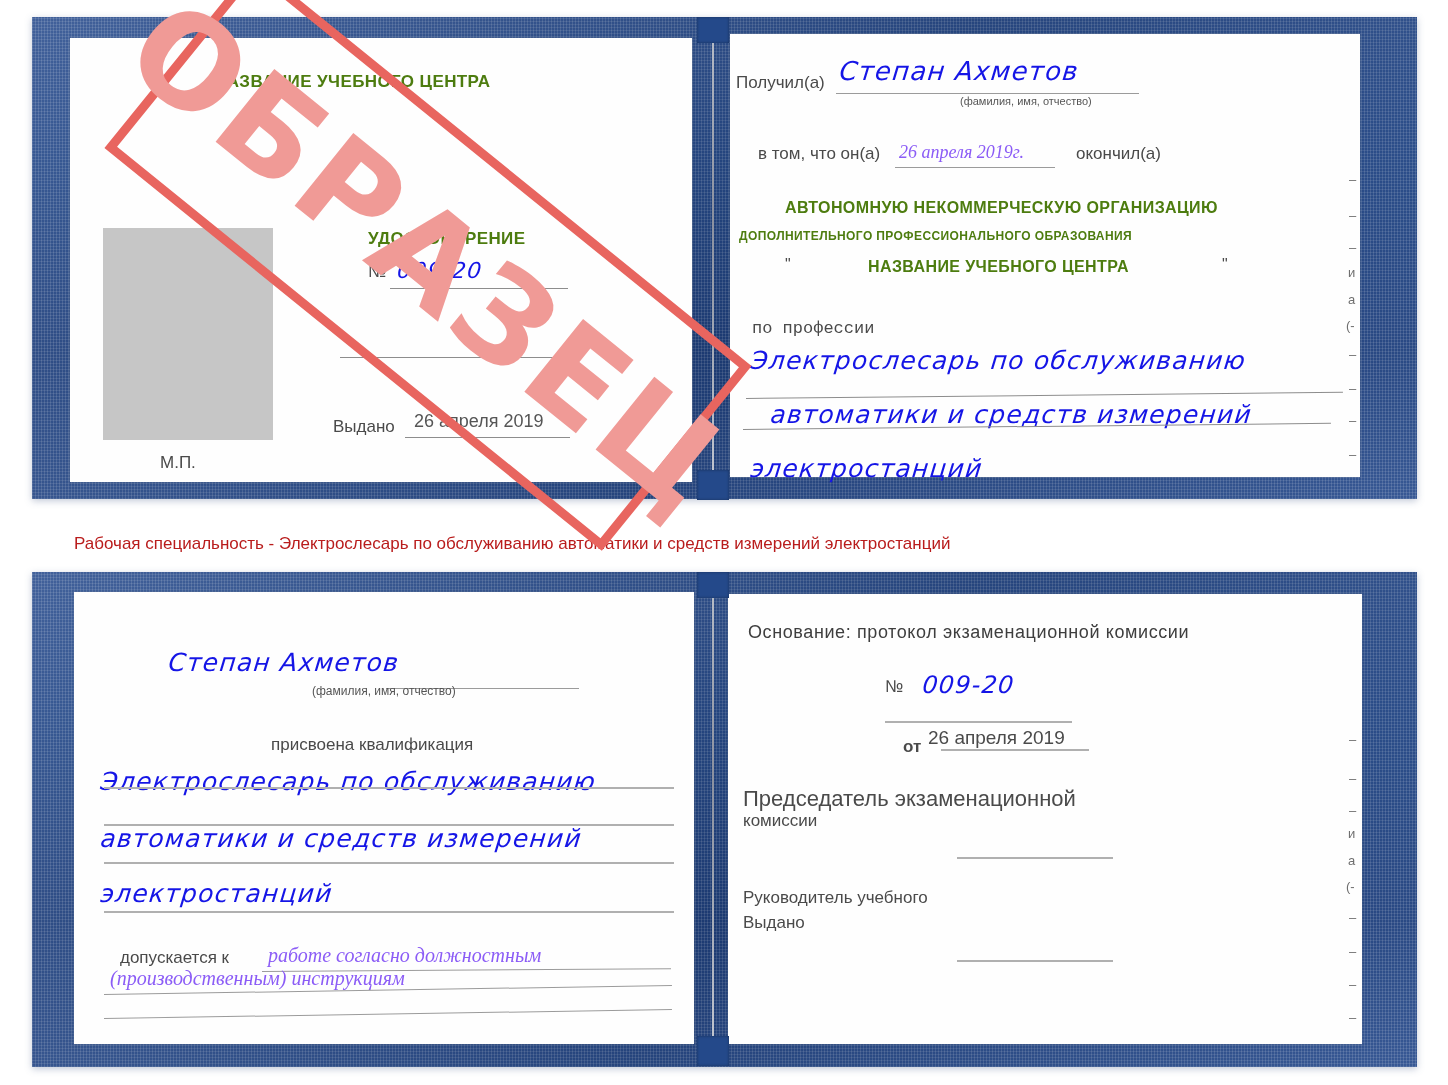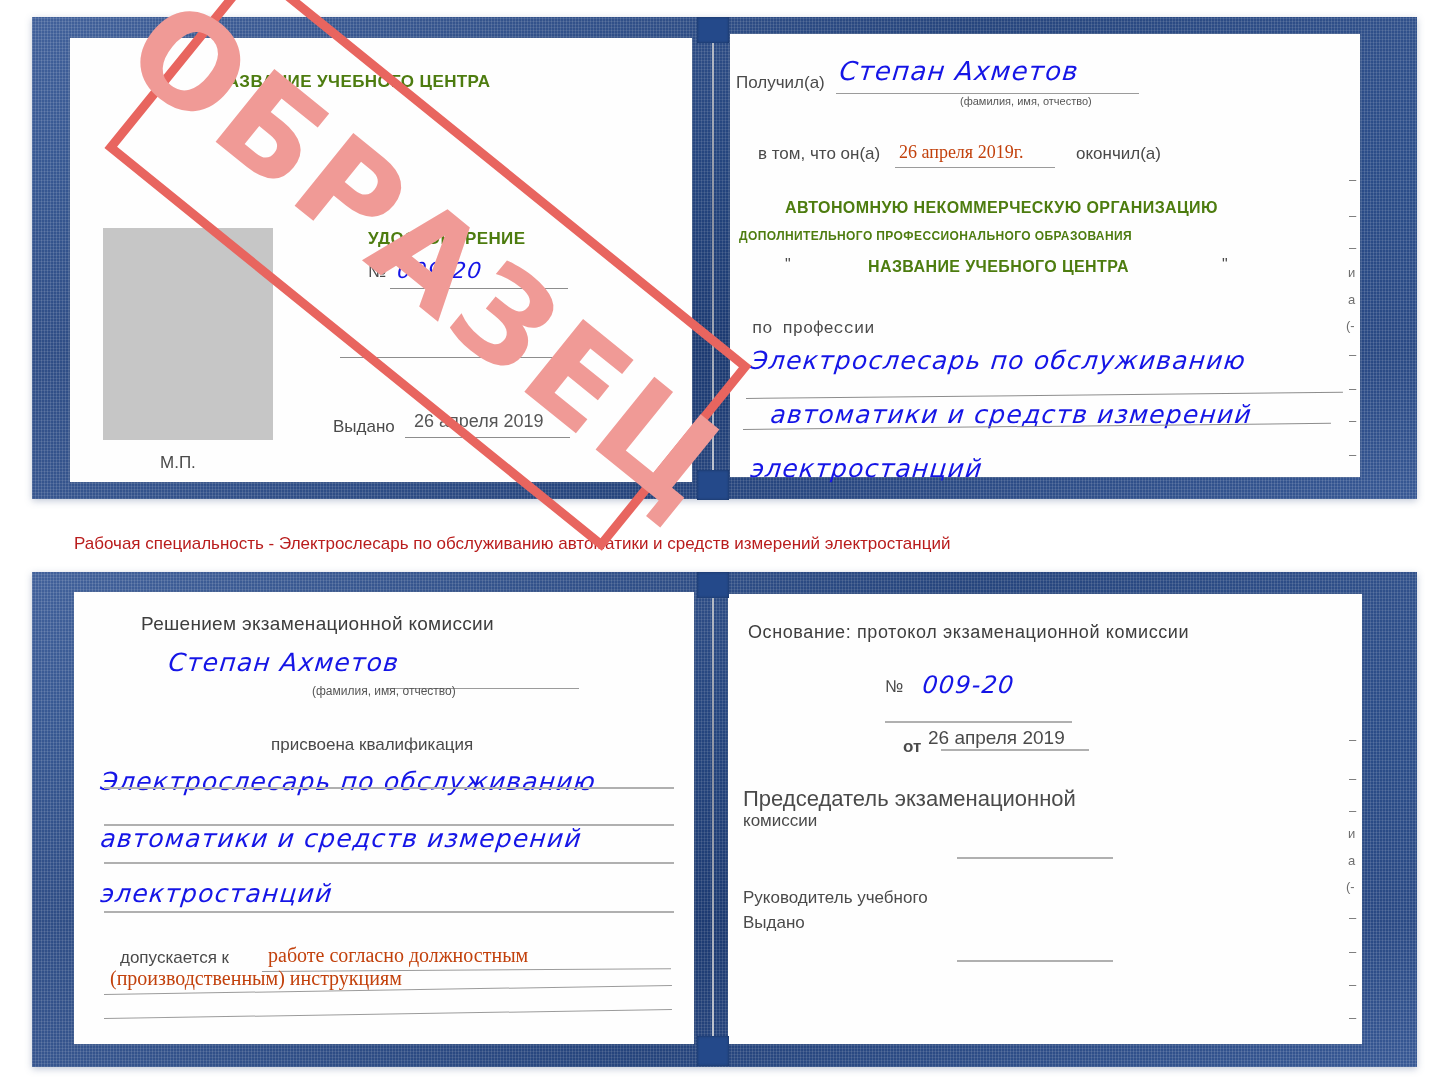--- a/index.html
+++ b/index.html
@@ -50,21 +50,21 @@
   .sm{font-size:11px;color:#555;}
   .hand{
     color:#1515e6;
     font-family:"DejaVu Sans",sans-serif;
     font-style:italic;
     letter-spacing:1.2px;
     transform:skewX(-6deg);
     transform-origin:left bottom;
   }
   .ital{
-    font-family:"Liberation Serif",serif;color:#c2410c;
+    font-family:"Liberation Serif",serif;font-style:italic;color:#8b5cf6;
   }
   .rule{position:absolute;background:#8d8d8d;height:1px;}
   .rule.thin{background:#9b9b9b;}
   .rule.grey{background:#b0b0b0;height:2px;}
   .photo{position:absolute;background:#c6c6c6;}
 
   
   .edgemark{position:absolute;color:#6e6e6e;font-size:13px;}
 
   
@@ -176,21 +176,20 @@
 
   <div class="cert" style="left:32px;top:572px;width:1385px;height:495px;">
   </div>
 
   <div class="page left" style="left:74px;top:592px;width:620px;height:452px;"></div>
   <div class="page right" style="left:728px;top:594px;width:634px;height:450px;"></div>
   <div class="spine" style="left:712px;top:594px;height:450px;"></div>
   <div class="spine-notch" style="left:697px;top:572px;width:32px;height:26px;"></div>
   <div class="spine-notch" style="left:697px;top:1036px;width:32px;height:30px;"></div>
 
-  <div class="t" style="left:141px;top:613px;font-size:19px;color:#3e3e3e;letter-spacing:.3px;">Решением экзаменационной комиссии</div>
 
   <div class="t hand" style="left:167px;top:648px;font-size:25px;">Степан Ахметов</div>
   <div class="rule thin" style="left:386px;top:688px;width:193px;"></div>
   <div class="t sm" style="left:312px;top:684px;font-size:12px;">(фамилия, имя, отчество)</div>
 
   <div class="t" style="left:271px;top:735px;font-size:17px;">присвоена квалификация</div>
 
   <div class="t hand" style="left:99px;top:767px;font-size:25px;">Электрослесарь по обслуживанию</div>
   <div class="rule grey" style="left:104px;top:787px;width:570px;"></div>
 

